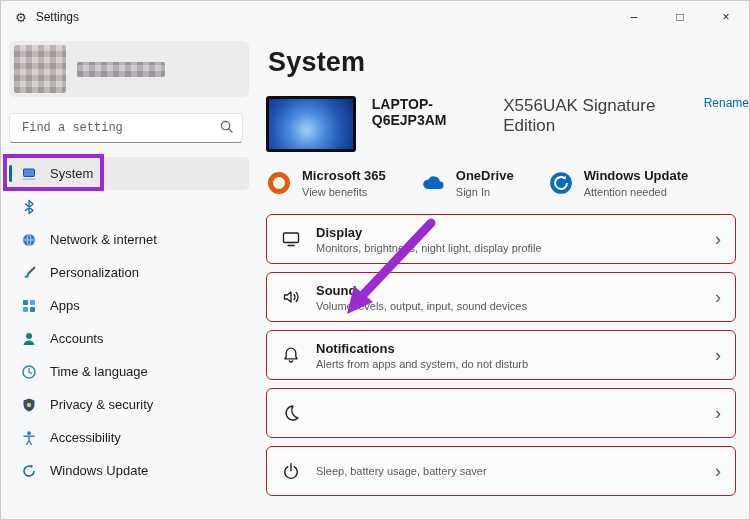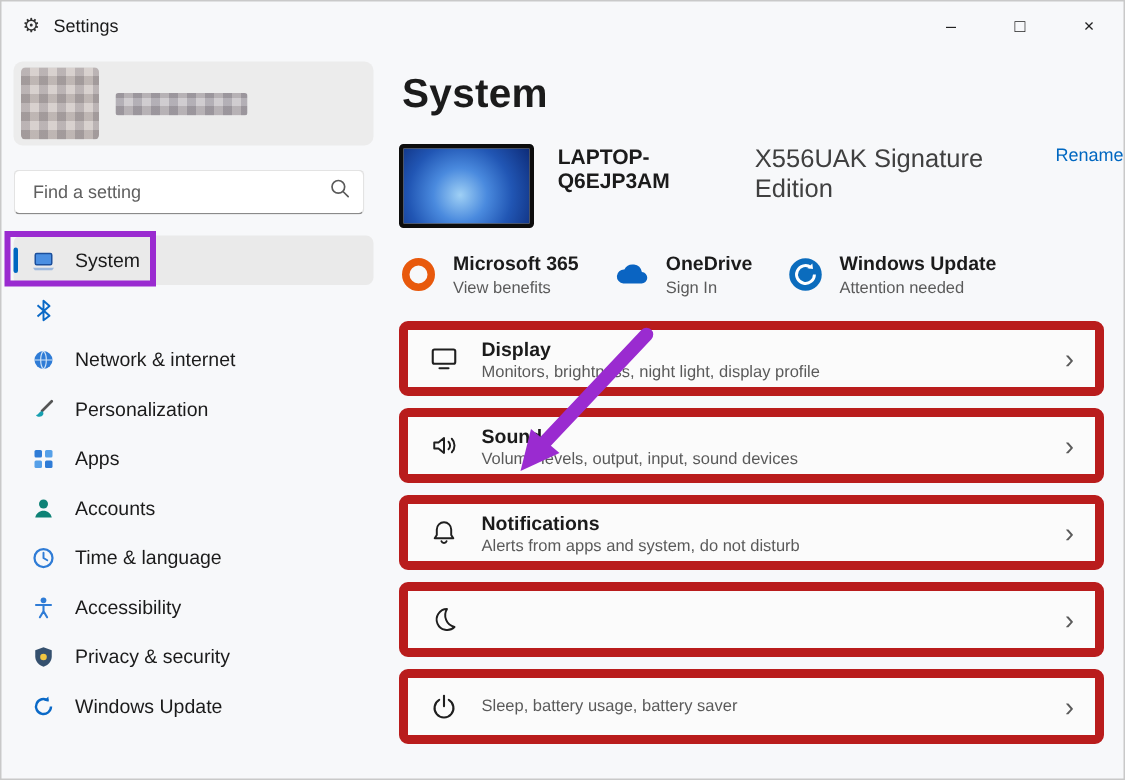--- a/index.html
+++ b/index.html
@@ -24,44 +24,44 @@
   .profile { margin:0 8px; height:56px; background:#ececec; border-radius:6px; display:flex; align-items:center; padding-left:5px; }
   .pixel {
     background-color:#cec5c2;
     background-image:
       repeating-linear-gradient(0deg, rgba(60,50,50,.14) 0 6px, rgba(255,255,255,.10) 6px 12px),
       repeating-linear-gradient(90deg, rgba(40,40,60,.16) 0 6px, rgba(255,255,255,.12) 6px 12px);
   }
   .avatar { width:52px; height:48px; border-radius:3px; }
   .name-bar { width:88px; height:15px; margin-left:11px; border-radius:2px; background-color:#c4bfc4; }
   .search-wrap { margin:16px 14px 14px 8px; height:30px; background:#ffffff; border:1px solid #e3e3e3; border-bottom:1px solid #8a8a8a; border-radius:4px; display:flex; align-items:center; padding:0 8px 0 10px; }
-  .search-wrap input { flex:1; border:none; outline:none; background:transparent; font-size:12px; color:#1b1b1b; font-family:Liberation Sans, sans-serif; }
+  .search-wrap input { flex:1; border:none; outline:none; background:transparent; font-size:12px; color:#1b1b1b; font-family:Liberation Mono, monospace; }
   .search-wrap input::placeholder { color:#5f5f5f; }
   .nav { padding:0 8px; }
   .nav-item { height:33px; display:flex; align-items:center; gap:13px; padding-left:12px; border-radius:5px; font-size:13px; position:relative; cursor:default; }
   .nav-item.active { background:#eaeaea; }
   .nav-item.active::before { content:""; position:absolute; left:0; top:8px; bottom:8px; width:3px; border-radius:2px; background:#0067c0; }
   .nav-icon { width:16px; height:16px; display:flex; align-items:center; justify-content:center; }
   .annot-box { position:absolute; left:2px; top:121px; width:101px; height:37px; border:4px solid #9a2bd0; z-index:20; pointer-events:none; }
   
   h1 { font-size:27px; font-weight:600; margin:4px 0 0 2px; letter-spacing:.2px; }
   .device { display:flex; margin-top:18px; gap:16px; }
   .laptop { width:94px; height:56px; border:3px solid #0d0d0d; border-radius:3px;
     background: radial-gradient(circle at 45% 62%, #9fd0f5 0%, #4a8ade 32%, #2156b4 62%, #0d2b78 100%); }
   .device-info { display:flex; justify-content:center; gap:3px; }
   .device-name { font-size:14px; font-weight:700; }
   .device-edition { font-size:17px; color:#404040; }
   .device-rename { font-size:12px; color:#0067c0; cursor:pointer; }
-  .quick { display:flex; margin-top:16px; gap:22px; align-items:center; }
+  .quick { display:flex; margin-top:16px; gap:34px; align-items:center; }
   .quick-card { display:flex; gap:10px; align-items:center; cursor:default; }
   .quick-icon { width:26px; height:26px; display:flex; align-items:center; justify-content:center; }
   .quick-title { font-size:13px; font-weight:600; }
   .quick-sub { font-size:11px; color:#5a5a5a; margin-top:3px; }
   .rows { margin-top:16px; width:470px; }
-  .row { height:50px; background:#fbfbfb; border:6px solid #b91c1c; border-radius:6px; margin-bottom:8px;
+  .row { height:50px; background:#fbfbfb; border:1px solid #b91c1c; border-radius:6px; margin-bottom:8px;
     display:flex; align-items:center; padding:0 14px; gap:15px; cursor:default; }
   .row-icon { width:20px; height:20px; display:flex; }
   .row-text { display:flex; flex-direction:column; gap:2px; }
   .row-title { font-size:13px; font-weight:600; }
   .row-sub { font-size:11px; color:#5a5a5a; }
   .chevron { margin-left:auto; font-size:18px; color:#5a5a5a; line-height:1; }
   .annot-arrow { position:absolute; left:0; top:0; width:494px; height:487px; pointer-events:none; z-index:30; }
 </style>
 </head>
 <body>
@@ -154,34 +154,34 @@
             <svg width="16" height="16" viewBox="0 0 16 16">
               <circle cx="8" cy="8" r="6" fill="none" stroke="#2f7cd6" stroke-width="1.5"></circle>
               <path d="M8 4.5V8l2.5 1.5" stroke="#2f7cd6" stroke-width="1.3" fill="none" stroke-linecap="round"></path>
             </svg>
           </span>
         <span class="nav-label">Time &amp; language</span>
       </div>
       <div class="nav-item">
         <span class="nav-icon">
             <svg width="16" height="16" viewBox="0 0 16 16">
+              <path d="M8 1.5l5.5 2v4c0 3.5-2.5 6-5.5 7-3-1-5.5-3.5-5.5-7v-4z" fill="#35506e"></path>
+              <circle cx="8" cy="8" r="2.2" fill="#f0c541"></circle>
+            </svg>
+          </span>
+        <span class="nav-label">Privacy &amp; security</span>
+      </div>
+      <div class="nav-item">
+        <span class="nav-icon">
+            <svg width="16" height="16" viewBox="0 0 16 16">
               <circle cx="8" cy="3.2" r="1.9" fill="#2f7cd6"></circle>
               <path d="M3 6.3h10M8 6.3v4.2l-2.4 4M8 10.5l2.4 4" stroke="#2f7cd6" stroke-width="1.4" fill="none" stroke-linecap="round"></path>
             </svg>
           </span>
         <span class="nav-label">Accessibility</span>
-      </div>
-      <div class="nav-item">
-        <span class="nav-icon">
-            <svg width="16" height="16" viewBox="0 0 16 16">
-              <path d="M8 1.5l5.5 2v4c0 3.5-2.5 6-5.5 7-3-1-5.5-3.5-5.5-7v-4z" fill="#35506e"></path>
-              <circle cx="8" cy="8" r="2.2" fill="#f0c541"></circle>
-            </svg>
-          </span>
-        <span class="nav-label">Privacy &amp; security</span>
       </div>
       <div class="nav-item">
         <span class="nav-icon">
             <svg width="16" height="16" viewBox="0 0 16 16">
               <path d="M13 8a5 5 0 1 1-2-4" fill="none" stroke="#0a69c7" stroke-width="1.6"></path>
               <path d="M11.2 1.4l.4 3.2-3.2-.5z" fill="#0a69c7"></path>
             </svg>
           </span>
         <span class="nav-label">Windows Update</span>
       </div>

